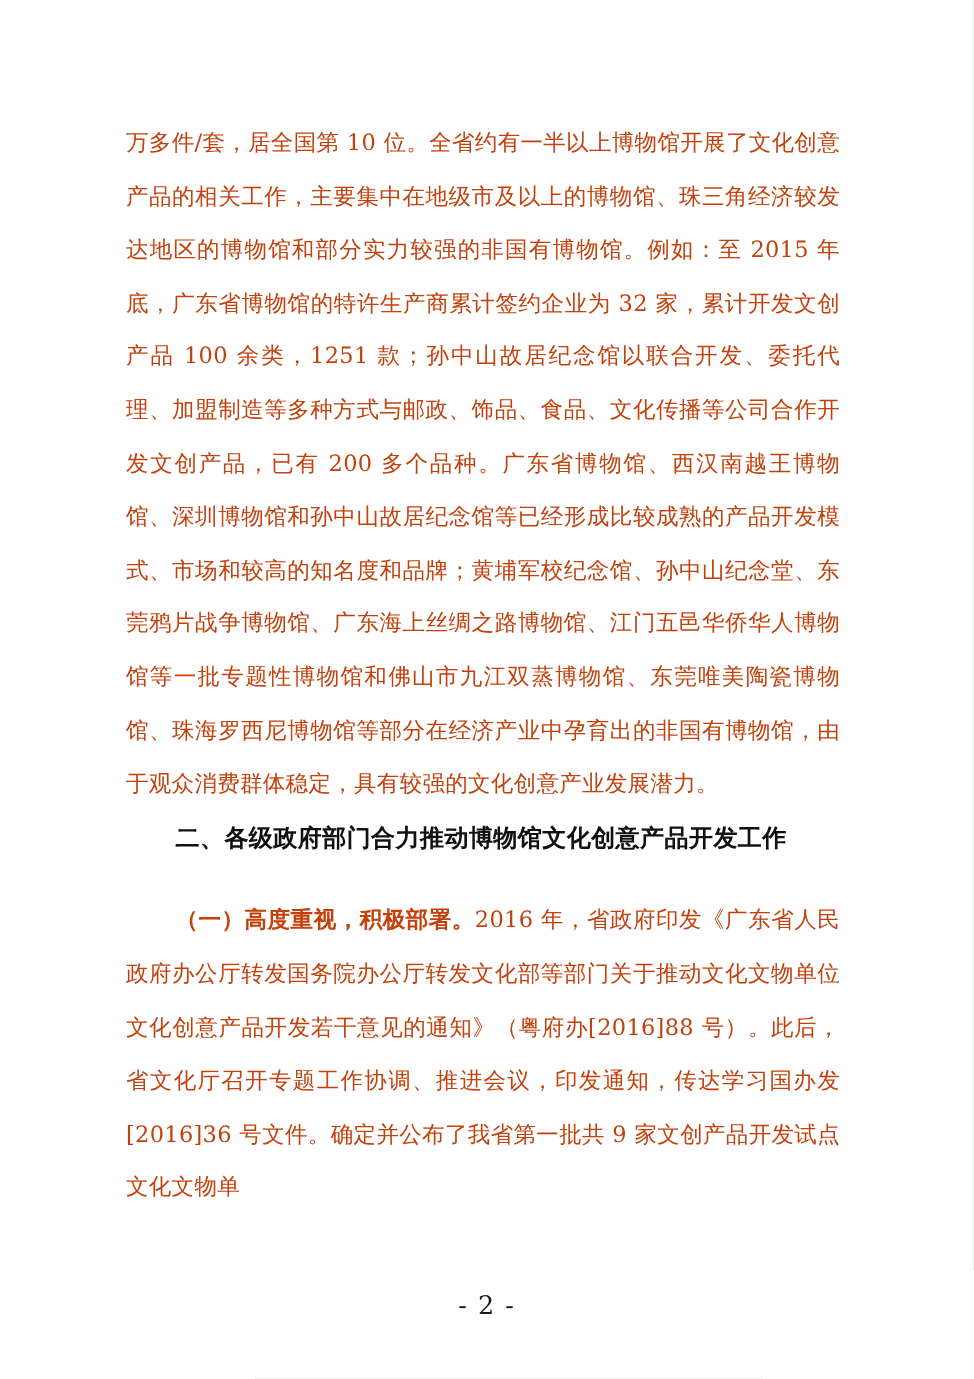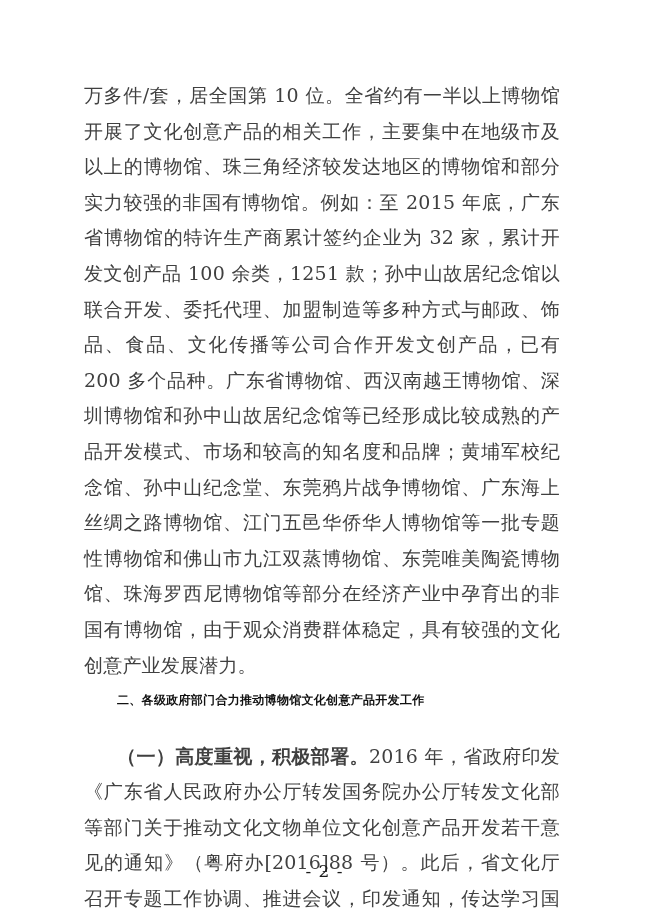--- a/index.html
+++ b/index.html
@@ -19,38 +19,38 @@
     box-sizing: border-box;
   }
   .page-inner {
     position: absolute;
     left: 84px;
     top: 78px;
     width: 476px;
   }
   .para {
     font-family: "DejaVu Serif", "Liberation Serif", serif;
-    font-size: 19px;
+    font-size: 15px;
     line-height: 35.6px;
-    color: #404040;
+    color: #c2410c;
     text-align: justify;
     text-align-last: left;
     letter-spacing: 0.2px;
     margin: 0;
   }
   .para.cont {
     text-indent: 0;
   }
   .para.indent {
     text-indent: 33px;
     margin-top: 20px;
   }
   .heading {
     font-family: "DejaVu Sans", "Liberation Sans", sans-serif;
-    font-size: 12px;
+    font-size: 16px;
     font-weight: bold;
     line-height: 35.6px;
     color: #111;
     text-align: justify;
     text-indent: 33px;
     letter-spacing: 0.3px;
     margin: 0;
   }
   .sub-lead {
     font-family: "DejaVu Sans", "Liberation Sans", sans-serif;

